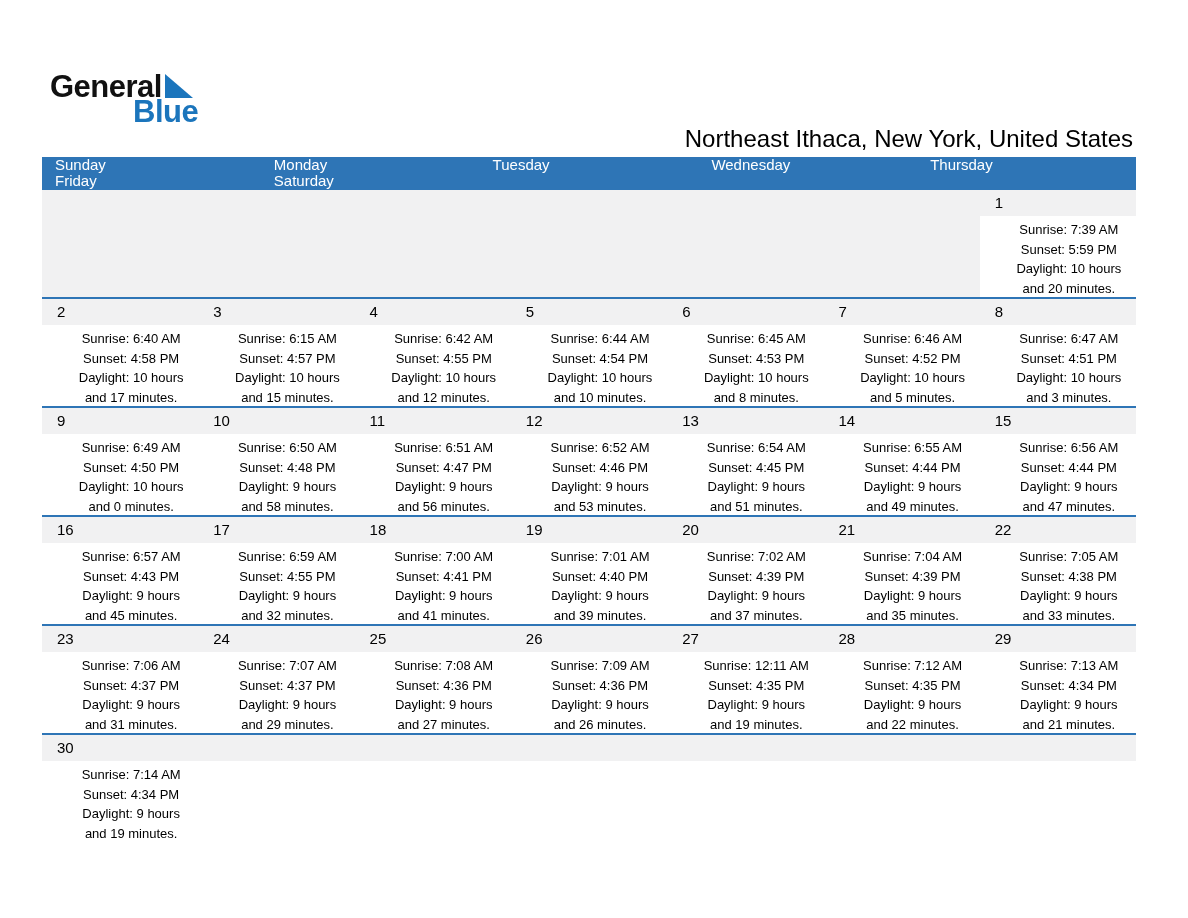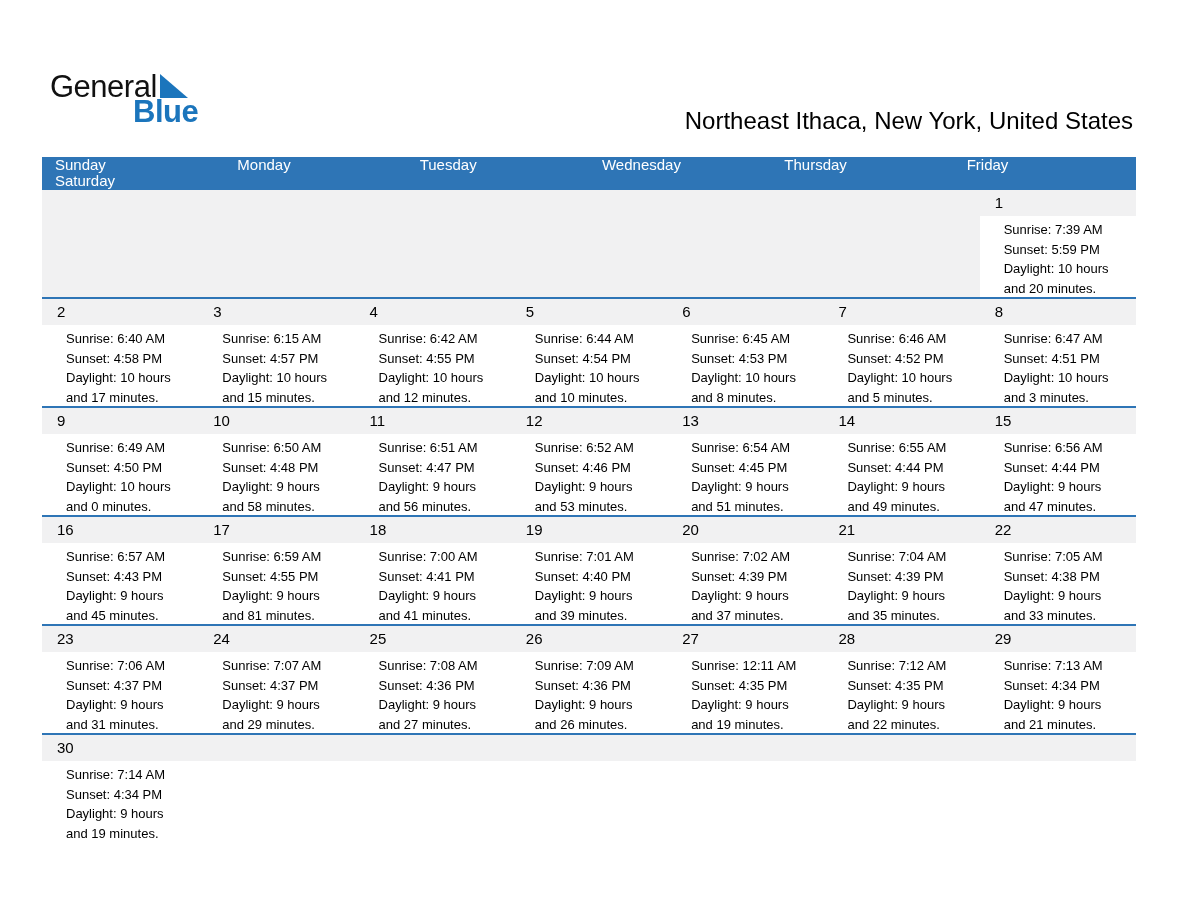--- a/index.html
+++ b/index.html
@@ -10,62 +10,62 @@
     font-family: "Liberation Sans", sans-serif;
     color: #000;
     overflow: hidden;
   }
   .page { position: absolute; inset: 0; background: #fff; }
 
   
   .logo { position: absolute; left: 50px; top: 72px; width: 220px; }
   .logo-row1 { display: flex; align-items: flex-start; }
   .logo-general {
-    font-size: 31px; font-weight: 400; color: #111; letter-spacing: -0.5px;
+    font-size: 31px; font-weight: 700; color: #111; letter-spacing: -0.5px;
     line-height: 30px;
   }
   .logo-tri { margin-left: 3px; margin-top: 2px; }
   .logo-blue {
     font-size: 31px; font-weight: 700; color: #1B75BC; letter-spacing: -0.5px;
     line-height: 28px; margin-left: 83px; margin-top: -4px;
   }
   .title {
     position: absolute; top: 58px; right: 55px;
     font-size: 40px; font-weight: 400; color: #000;
     white-space: nowrap;
   }
   .subtitle {
-    position: absolute; top: 107px; right: 55px;
+    position: absolute; top: 125px; right: 55px;
     font-size: 24px; font-weight: 400; color: #000;
     white-space: nowrap;
   }
 
   
   .calendar { position: absolute; left: 42px; top: 157px; width: 1094px; }
   .weekday-row {
-    display: grid; grid-template-columns: repeat(6, 1fr);
+    display: grid; grid-template-columns: repeat(5, 1fr);
     background: #2E75B6; height: 31px; align-items: center;
   }
   .weekday {
     color: #fff; font-size: 15px; font-weight: 400; padding-left: 13px;
     white-space: nowrap; overflow: hidden;
   }
   .week {
     display: grid; grid-template-columns: repeat(7, 1fr);
     border-top: 2px solid #2E75B6;
     height: 109px;
   }
   .cell { background: #fff; overflow: hidden; }
   .cell.shaded { background: #F1F1F2; }
   .num-strip {
     height: 26px; background: #F1F1F2;
     font-size: 15px; color: #000;
     padding: 4px 0 0 15px;
   }
-  .cell-lines { padding: 4px 2px 0 24px; }
+  .cell-lines { padding: 4px 2px 0 24px; text-align: center; }
   .line {
     font-size: 13px; line-height: 19.5px; color: #000;
     white-space: nowrap;
   }
 </style>
 </head>
 <body>
 
 <div class="page">
 
@@ -262,21 +262,21 @@
               <div class="line">Daylight: 9 hours</div>
               <div class="line">and 45 minutes.</div>
             </div>
           </div>
           <div class="cell">
             <div class="num-strip">17</div>
             <div class="cell-lines">
               <div class="line">Sunrise: 6:59 AM</div>
               <div class="line">Sunset: 4:55 PM</div>
               <div class="line">Daylight: 9 hours</div>
-              <div class="line">and 81 minutes.</div>
+              <div class="line">and 32 minutes.</div>
             </div>
           </div>
           <div class="cell">
             <div class="num-strip">18</div>
             <div class="cell-lines">
               <div class="line">Sunrise: 7:00 AM</div>
               <div class="line">Sunset: 4:41 PM</div>
               <div class="line">Daylight: 9 hours</div>
               <div class="line">and 41 minutes.</div>
             </div>

